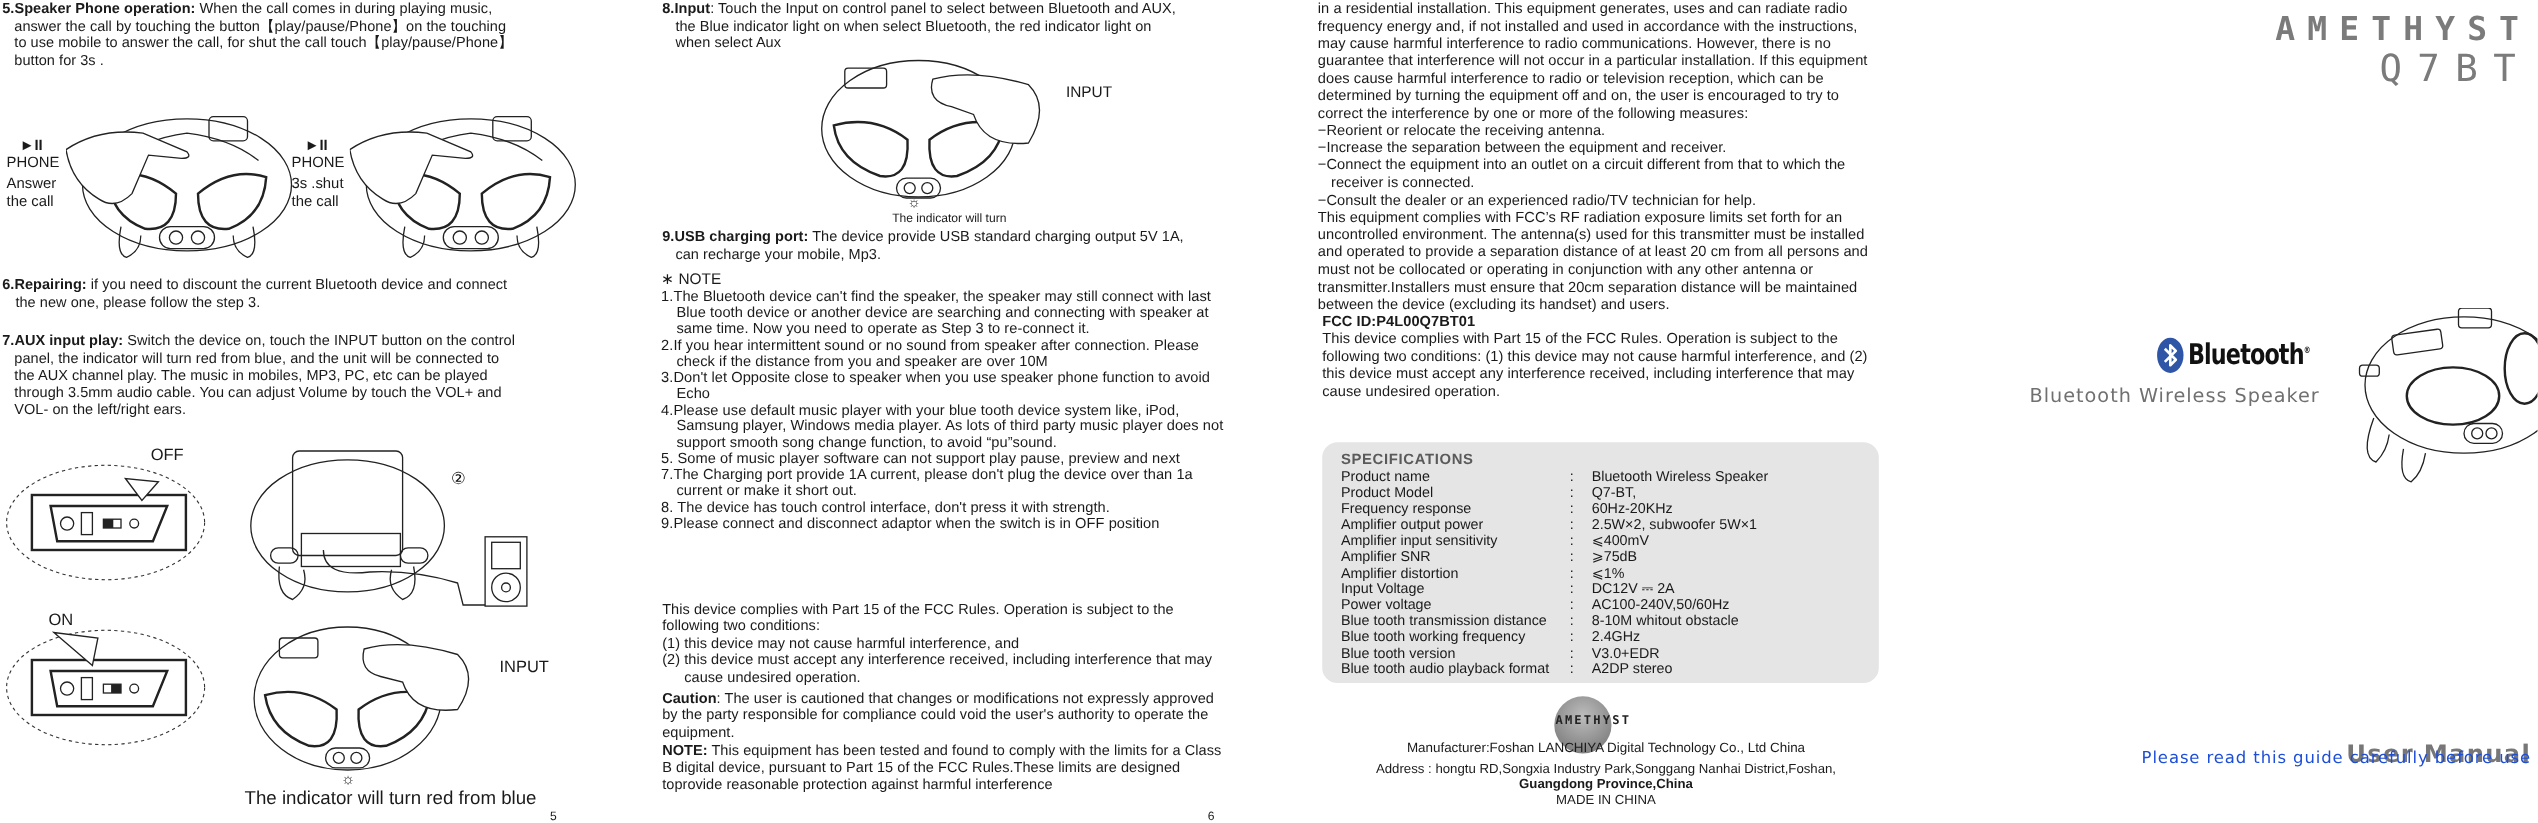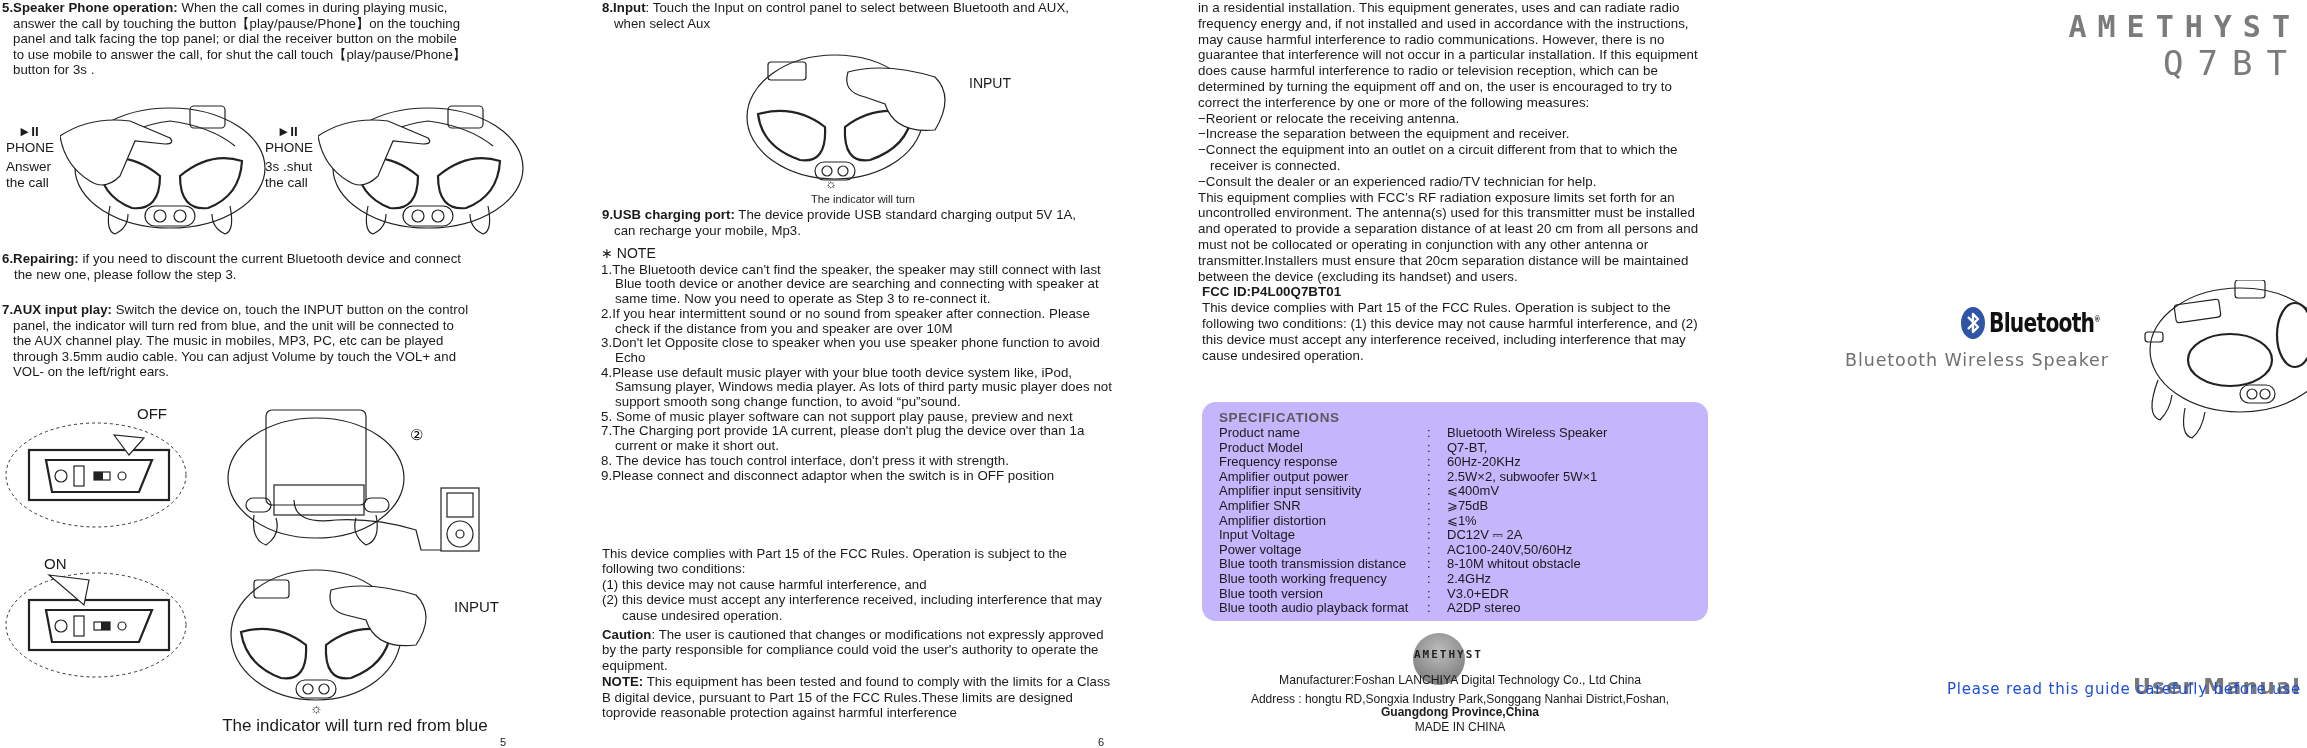--- a/index.html
+++ b/index.html
@@ -26,21 +26,21 @@
   svg { display: block; }
   svg .ln { fill: none; stroke: #222; stroke-width: 1.2; }
   svg .ln2 { fill: none; stroke: #222; stroke-width: 2.2; }
   svg .dash { fill: none; stroke: #333; stroke-width: 1; stroke-dasharray: 3 3; }
   svg .solid { fill: #222; }
   svg .white { fill: #fff; stroke: #222; stroke-width: 1.2; }
 
   
   .specs {
     position: absolute; left: 1202px; top: 402px; width: 506px; height: 219px;
-    background: #c4b5fd; border-radius: 14px; padding: 8px 0 0 17px;
+    background: #e5e5e5; border-radius: 14px; padding: 8px 0 0 17px;
   }
   .specs-title { font-weight: bold; color: #5a5a5a; font-size: 13.5px; letter-spacing: 0.6px; line-height: 16px; }
   .spec-row { display: flex; font-size: 13px; line-height: 14.6px; color: #1a1a1a; }
   .spec-key { width: 208px; white-space: nowrap; }
   .spec-sep { width: 20px; }
   .spec-val { white-space: nowrap; }
 
   .mfr { position: absolute; left: 1200px; width: 520px; text-align: center; font-size: 12px; line-height: 14px; }
 
   
@@ -60,21 +60,20 @@
   .um-sub { position: absolute; right: 6px; top: 680px; font-family: "DejaVu Sans", sans-serif;
             font-size: 15px; color: #1d4ed8; letter-spacing: 0.8px; }
 </style>
 </head>
 <body>
 
 <div class="page" id="p5">
   <div class="abs txt" style="left:2px; top:0; width:520px;">
     <div><b>5.Speaker Phone operation:</b><span> When the call comes in during playing music,</span></div>
     <div style="padding-left:11px">answer the call by touching the button【play/pause/Phone】on the touching</div>
-    <div style="padding-left:11px">panel and talk facing the top panel; or dial the receiver button on the mobile</div>
     <div style="padding-left:11px">to use mobile to answer the call, for shut the call touch【play/pause/Phone】</div>
     <div style="padding-left:11px">button for 3s .</div>
   </div>
 
   <div class="abs fig-label" style="left:6px; top:124px;">
     <div style="padding-left:12px;font-weight:bold">►II</div>
     <div>PHONE</div>
     <div style="margin-top:4px">Answer</div>
     <div>the call</div>
   </div>
@@ -178,20 +177,21 @@
   </svg>
   <div class="abs fig-label" style="left:454px; top:599px; font-size:15px;">INPUT</div>
   <div class="abs" style="left:310px; top:700px; font-size:14px;">☼</div>
   <div class="abs caption" style="left:210px; top:716px; width:290px;">The indicator will turn red from blue</div>
   <div class="pagenum" style="left:500px; top:736px;">5</div>
 </div>
 
 <div class="page" id="p6">
   <div class="abs txt" style="left:4px; top:0; width:520px;">
     <div><b>8.Input</b><span>: Touch the Input on control panel to select between Bluetooth and AUX,</span></div>
+    <div style="padding-left:12px">the Blue indicator light on when select Bluetooth, the red indicator light on</div>
     <div style="padding-left:12px">when select Aux</div>
   </div>
   <svg class="abs" style="left:142px; top:42px;" width="230" height="150">
     <ellipse class="ln" cx="95" cy="75" rx="88" ry="62"></ellipse>
     <path class="ln2" d="M18 72 Q55 62 85 85 Q87 122 60 118 Q22 105 18 72 Z"></path>
     <path class="ln2" d="M172 72 Q135 62 105 85 Q103 122 130 118 Q168 105 172 72 Z"></path>
     <rect class="ln" x="75" y="120" width="40" height="18" rx="9"></rect>
     <circle class="ln" cx="87" cy="129" r="5"></circle>
       <circle class="ln" cx="103" cy="129" r="5"></circle>
     <rect class="ln" x="28" y="20" width="38" height="18" rx="3"></rect>

